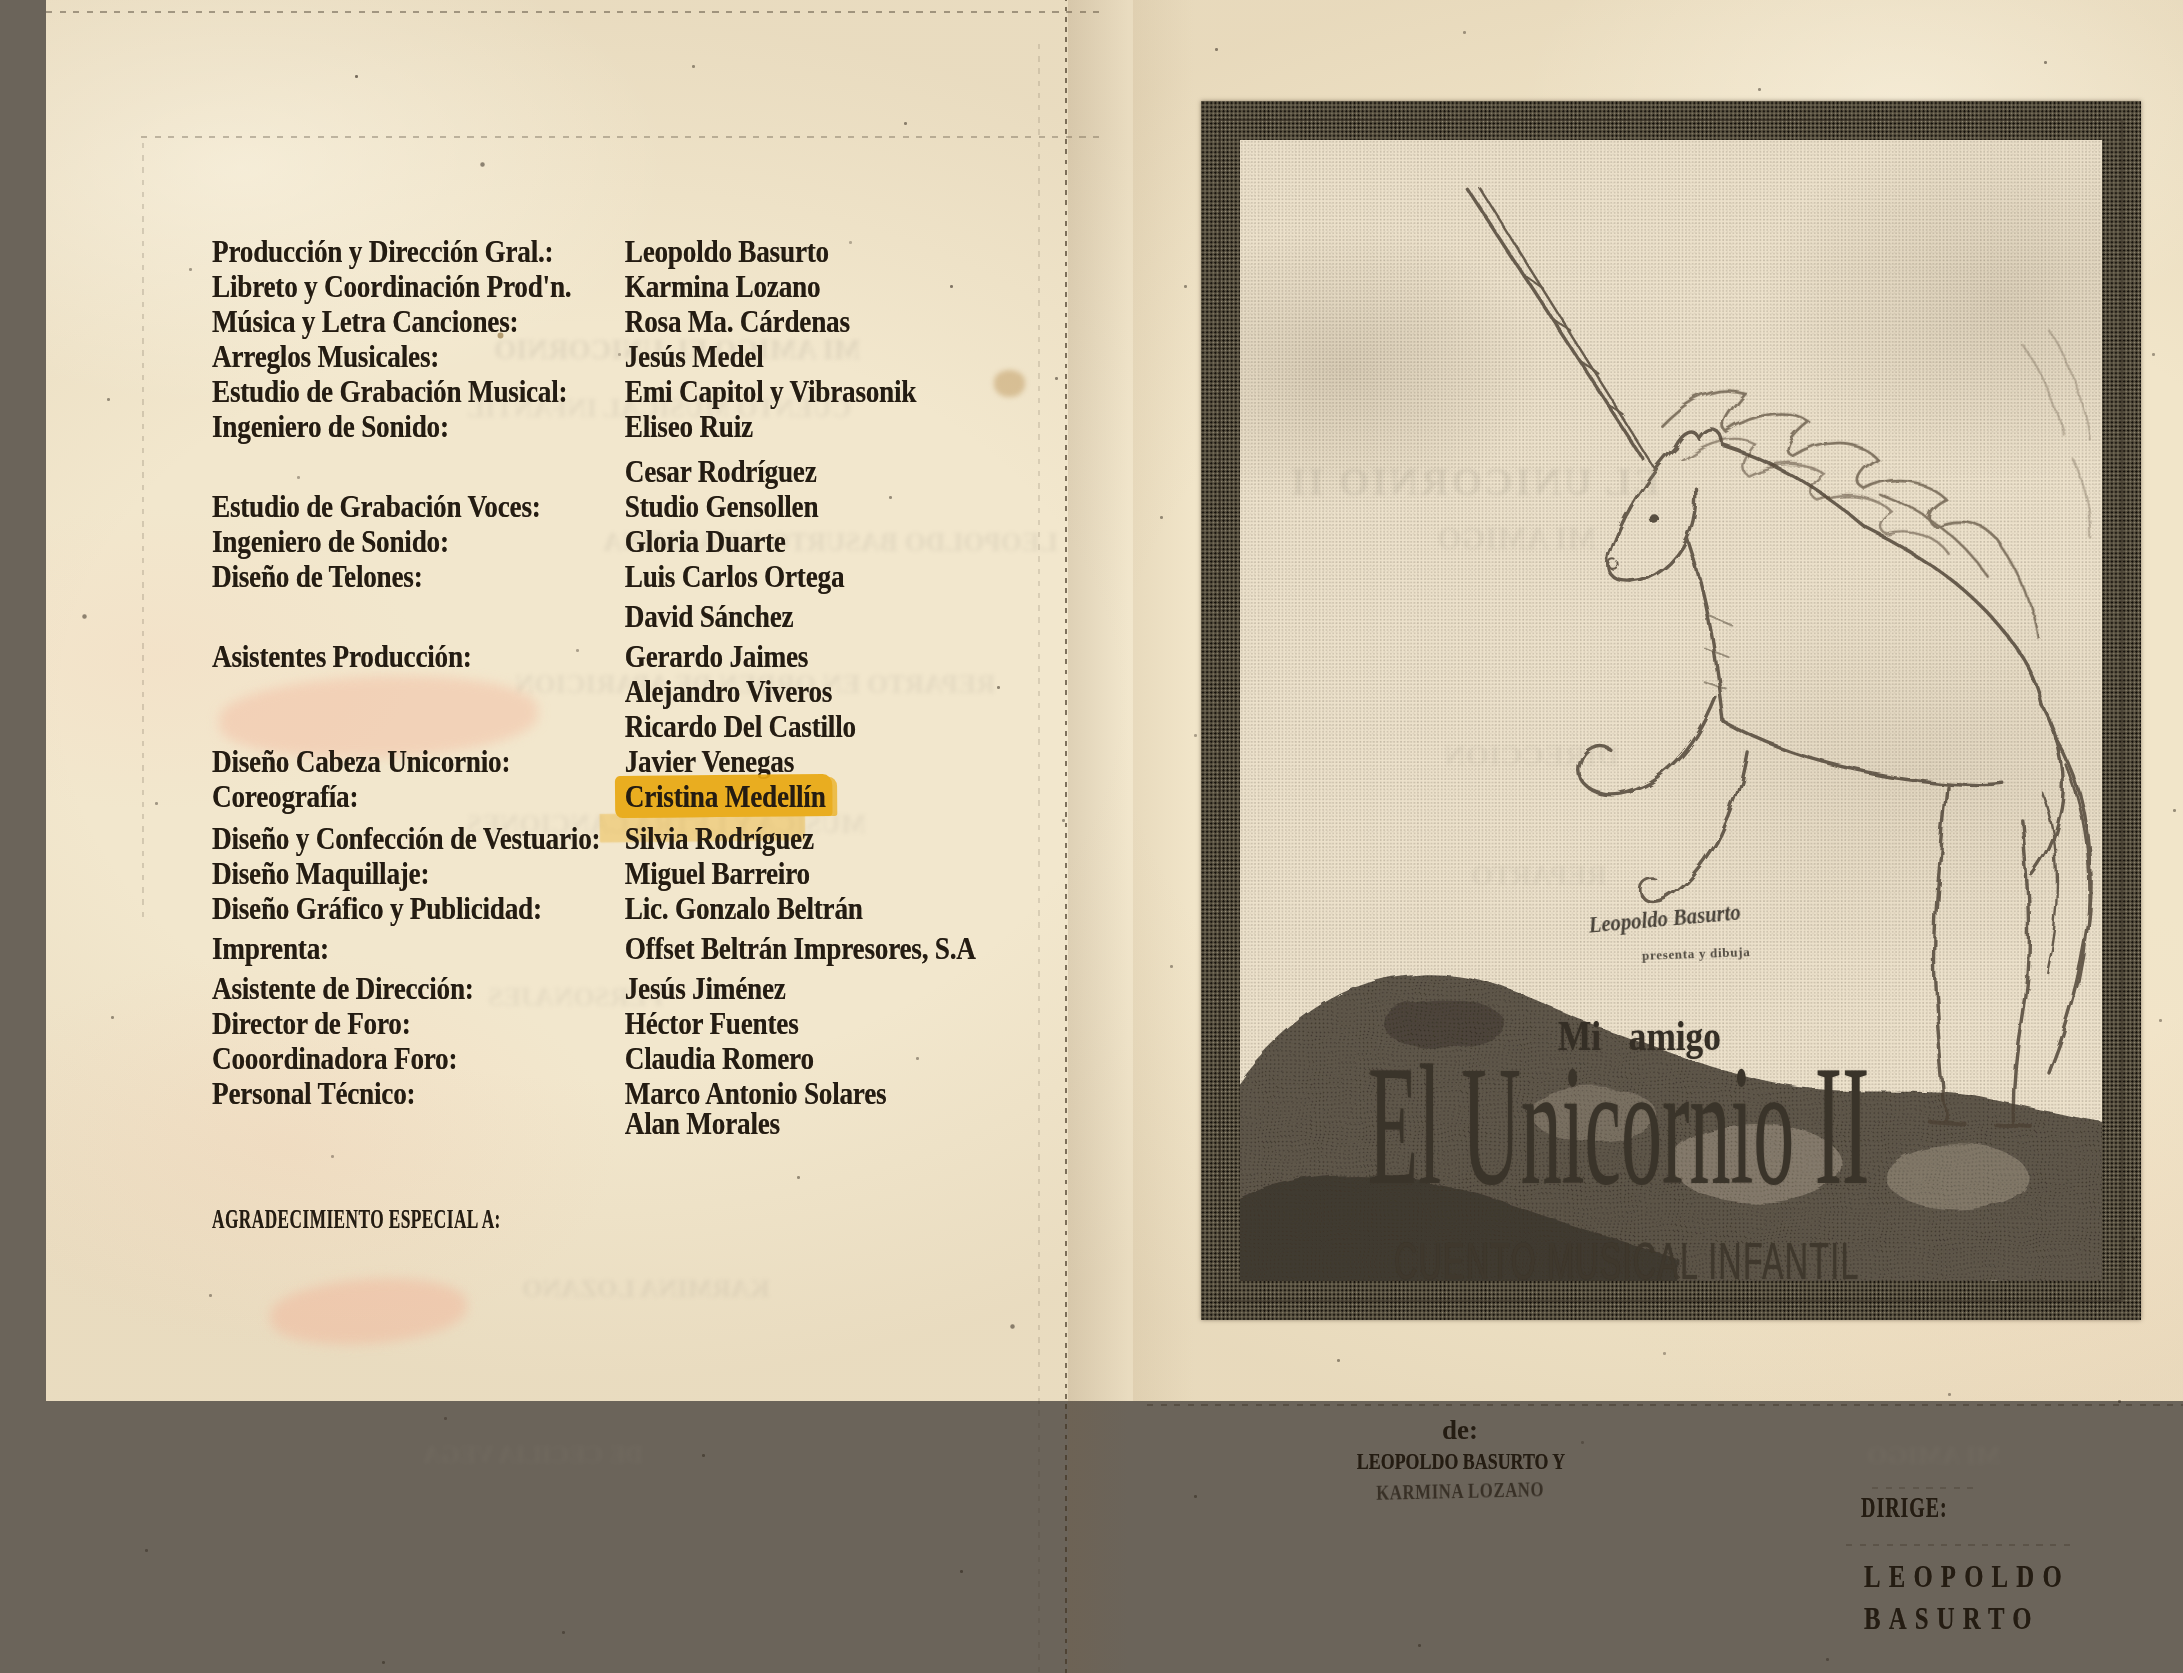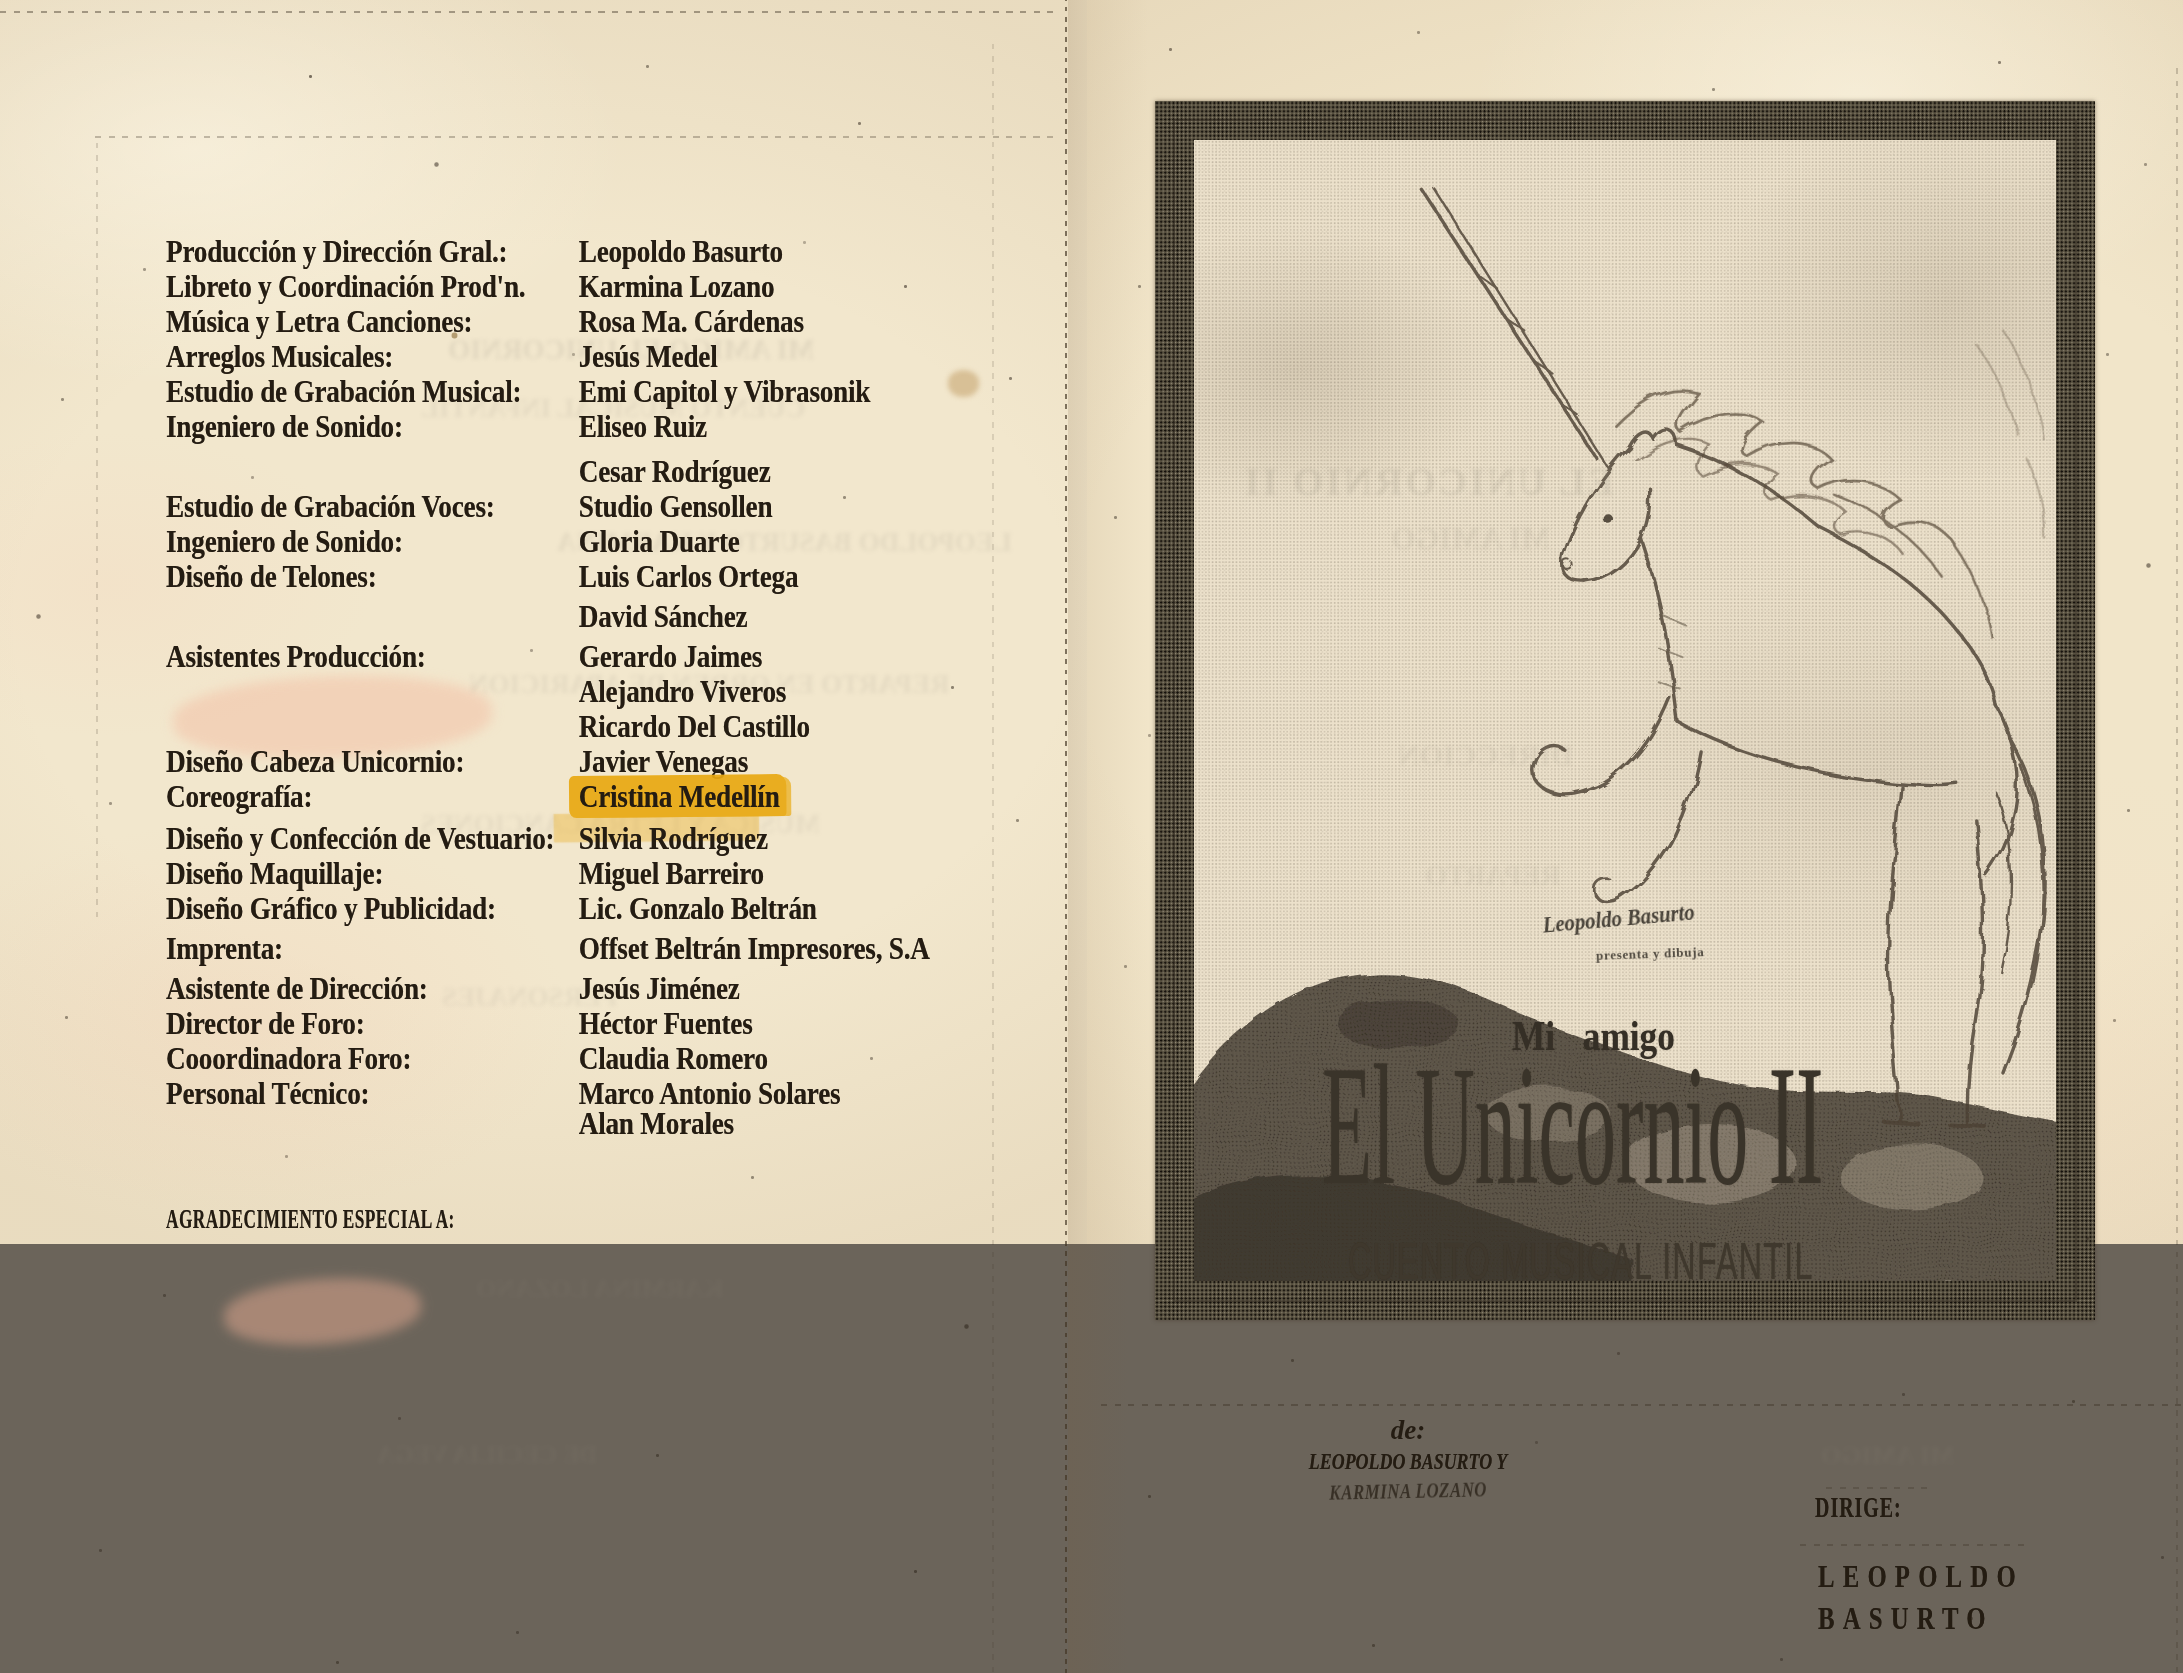--- a/index.html
+++ b/index.html
@@ -1,20 +1,20 @@
 <!DOCTYPE html>
 <html style="font-size:11px"><head>
 <meta charset="utf-8">
 <style>
   html,body{margin:0;padding:0;background:#6b645a;}
   .canvas{position:relative;width:2183px;height:1674px;overflow:hidden;
     font-family:"Liberation Serif","DejaVu Serif",serif;color:#241c12;}
 
   
-  .page{position:absolute;top:0;height:1244px;}
+  .page{position:absolute;top:0;height:1401px;margin-left:46px;}
   .page-left{left:0;width:1087px;
     background:
       radial-gradient(612px 340px at 18% 12%, rgba(255,250,235,.5), transparent 70%),
       radial-gradient(476px 285px at 22% 82%, rgba(244,198,172,.22), transparent 70%),
       radial-gradient(353px 204px at 10% 47%, rgba(246,205,182,.18), transparent 75%),
       radial-gradient(951px 680px at 50% 50%, transparent 55%, rgba(168,138,96,.12) 100%),
       #f2e7cd;}
   .page-right{left:1087px;width:1096px;
     background:
       radial-gradient(544px 340px at 70% 8%, rgba(255,250,236,.45), transparent 70%),
@@ -123,22 +123,22 @@
     transform:scaleX(.62);transform-origin:0 0;filter:blur(0.5px);
     text-shadow:0 0 1.4px rgba(50,42,30,.5);}
   .signature{position:absolute;z-index:4;left:340px;top:766px;
     font-style:italic;font-weight:700;font-size:23px;color:#2e2922;
     transform:rotate(-5deg) scaleX(.9);filter:blur(0.7px);opacity:.85;white-space:nowrap;}
   .signature-sub{position:absolute;z-index:4;left:402px;top:806px;
     font-size:13px;font-weight:700;color:#2e2922;opacity:.8;filter:blur(0.5px);
     transform:rotate(-2deg);white-space:nowrap;letter-spacing:0.7px;}
 
   
-  .byline{position:absolute;left:192px;top:1415px;width:258px;text-align:center;
-    font-style:italic;font-weight:700;color:#241c12;}
+  .byline{position:absolute;left:198px;top:1415px;width:258px;text-align:center;
+    font-weight:700;color:#241c12;}
   .byline .de{font-size:27px;}
   .byline .b1{font-size:22.4px;margin-top:2.7px;letter-spacing:0;transform:scaleX(.8);transform-origin:50% 0;
     white-space:nowrap;text-shadow:0 0 0.7px rgba(36,28,18,.6);}
   .byline .b2{font-size:21px;margin-top:4.1px;transform:scaleX(.8) rotate(-1deg);transform-origin:50% 0;
     white-space:nowrap;opacity:.72;filter:blur(0.4px);letter-spacing:0.7px;}
 
   .venue{position:absolute;left:103px;top:1521px;
     font-style:italic;font-weight:700;font-size:26.5px;line-height:31px;
     transform:scaleX(.75) skewX(-2deg);transform-origin:0 0;white-space:nowrap;
     text-shadow:0 0 0.7px rgba(36,28,18,.6);}

